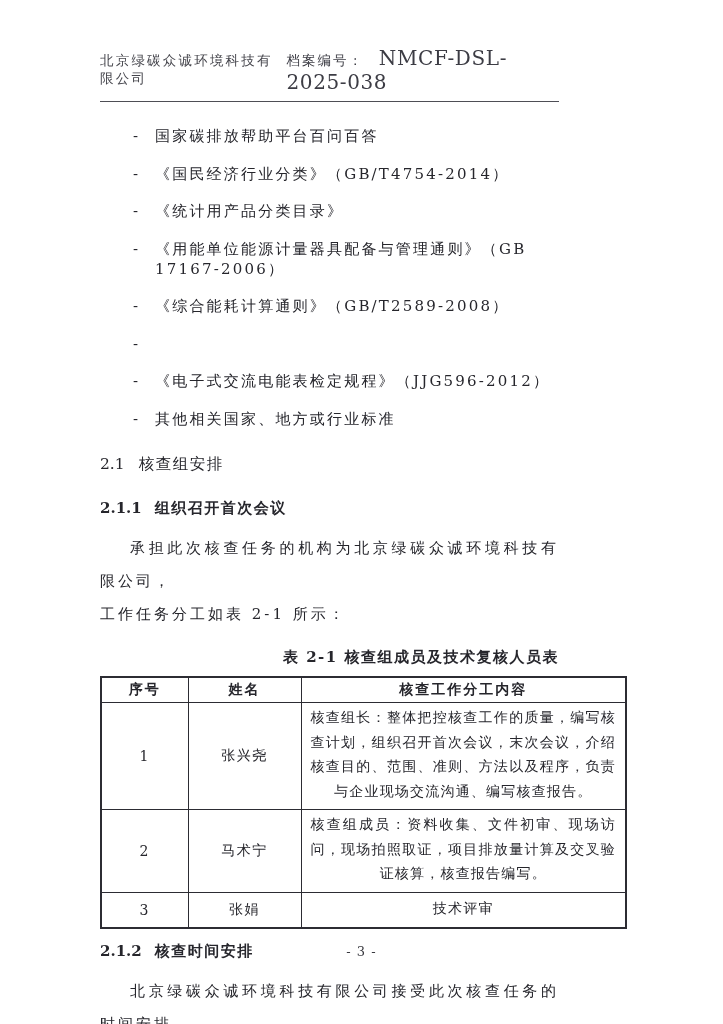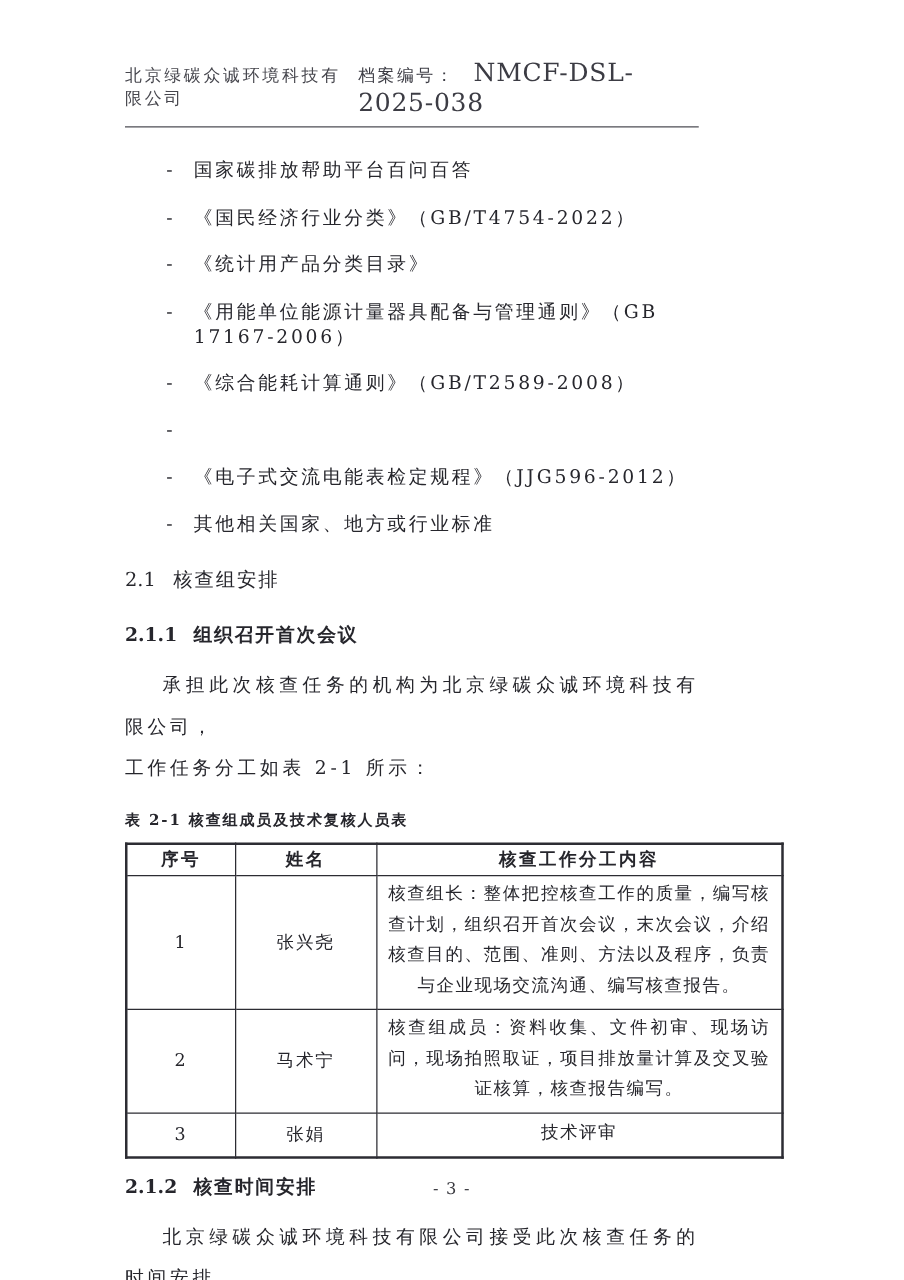--- a/index.html
+++ b/index.html
@@ -44,21 +44,21 @@
   .h-l3 .hnum { margin-right: 13px; letter-spacing: 0; }
   
   .para { margin-top: 14px; }
   .para .line {
     font-size: 15px; letter-spacing: 3px; line-height: 33px;
     text-align: justify;
   }
   .para .line.indent { text-indent: 2em; }
   
   .tbl-caption {
-    text-align: left; font-weight: bold; font-size: 12px;
+    text-align: right; font-weight: bold; font-size: 15px;
     letter-spacing: 1.5px; margin-top: 17px; margin-bottom: 9px;
   }
   table.members {
     width: 525px; border-collapse: collapse;
     border: 2px solid #2c2c33;
     table-layout: fixed;
   }
   table.members th, table.members td {
     border: 1px solid #2c2c33;
     font-size: 14px;
@@ -97,21 +97,21 @@
     </span>
   </div>
 
   <div class="bullets">
     <div class="bullet">
       <span class="marker">-</span>
       <span>国家碳排放帮助平台百问百答</span>
     </div>
     <div class="bullet">
       <span class="marker">-</span>
-      <span>《国民经济行业分类》（GB/T4754-2022）</span>
+      <span>《国民经济行业分类》（GB/T4754-2014）</span>
     </div>
     <div class="bullet">
       <span class="marker">-</span>
       <span>《统计用产品分类目录》</span>
     </div>
     <div class="bullet">
       <span class="marker">-</span>
       <span>《用能单位能源计量器具配备与管理通则》（GB 17167-2006）</span>
     </div>
     <div class="bullet">

